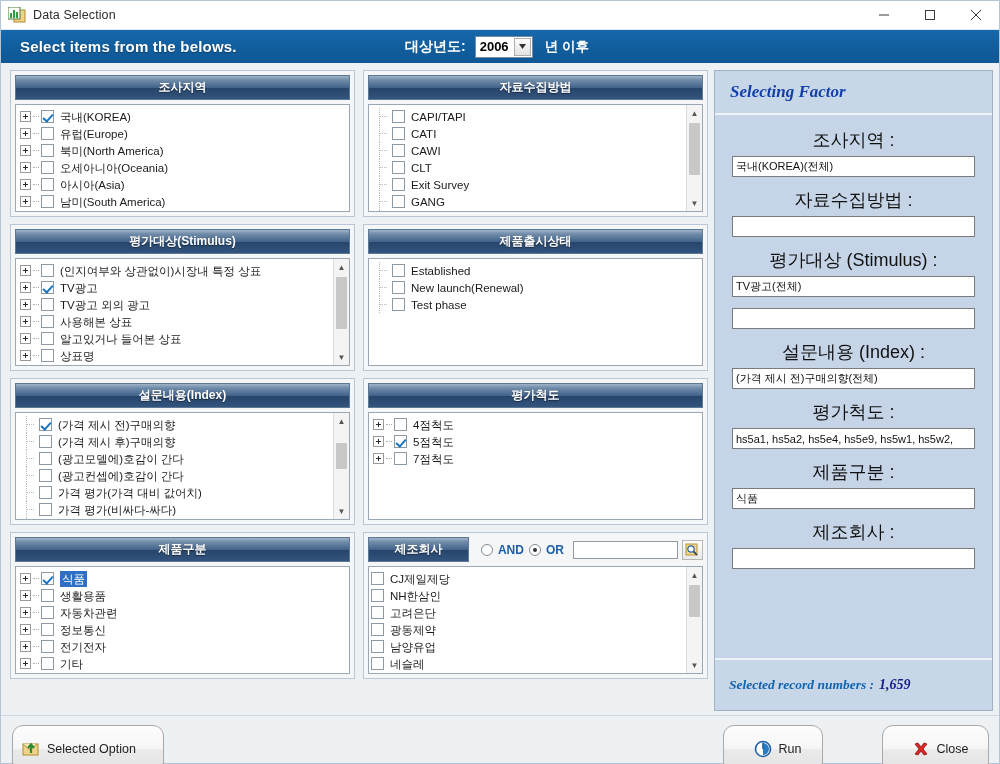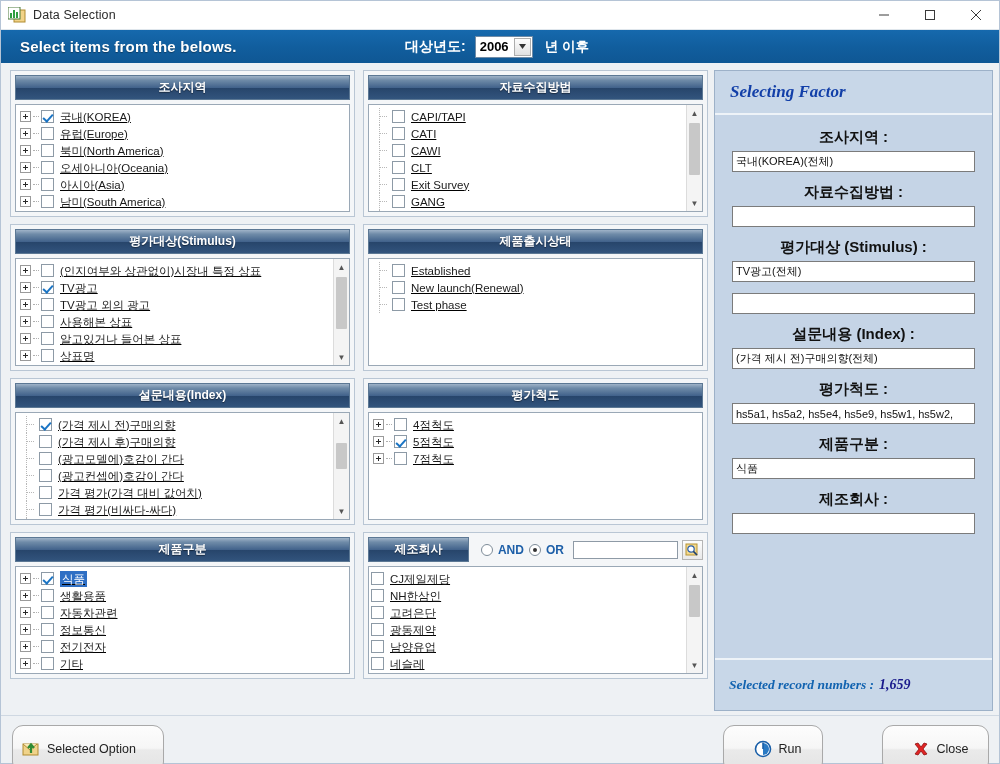--- a/index.html
+++ b/index.html
@@ -149,21 +149,20 @@
     border: 1px solid #9aa8b6;
     height: 108px;
     position: relative;
     overflow: hidden;
     display: flex;
   }
   .list-inner {
     flex: 1 1 auto;
     padding: 3px 0 0 4px;
     overflow: hidden;
-    text-decoration: underline;
   }
 
   
   .trow {
     display: flex;
     align-items: center;
     height: 17px;
     white-space: nowrap;
   }
   .expander {
@@ -304,22 +303,22 @@
     font-style: italic;
     color: #123fa8;
     font-family: "Liberation Serif", serif;
   }
   .sf-body {
     flex: 1 1 auto;
     padding: 13px 17px 0 17px;
     background: #c5d4e6;
   }
   .sf-label {
-    font-size: 15px;
-    font-weight: bold;
+    font-size: 18px;
+    font-weight: normal;
     color: #111;
     margin-bottom: 4px;
   }
   .sf-input {
     height: 21px;
     background: #ffffff;
     border: 1px solid #7b7b7b;
     margin-bottom: 11px;
     display: flex; align-items: center;
     overflow: hidden;

